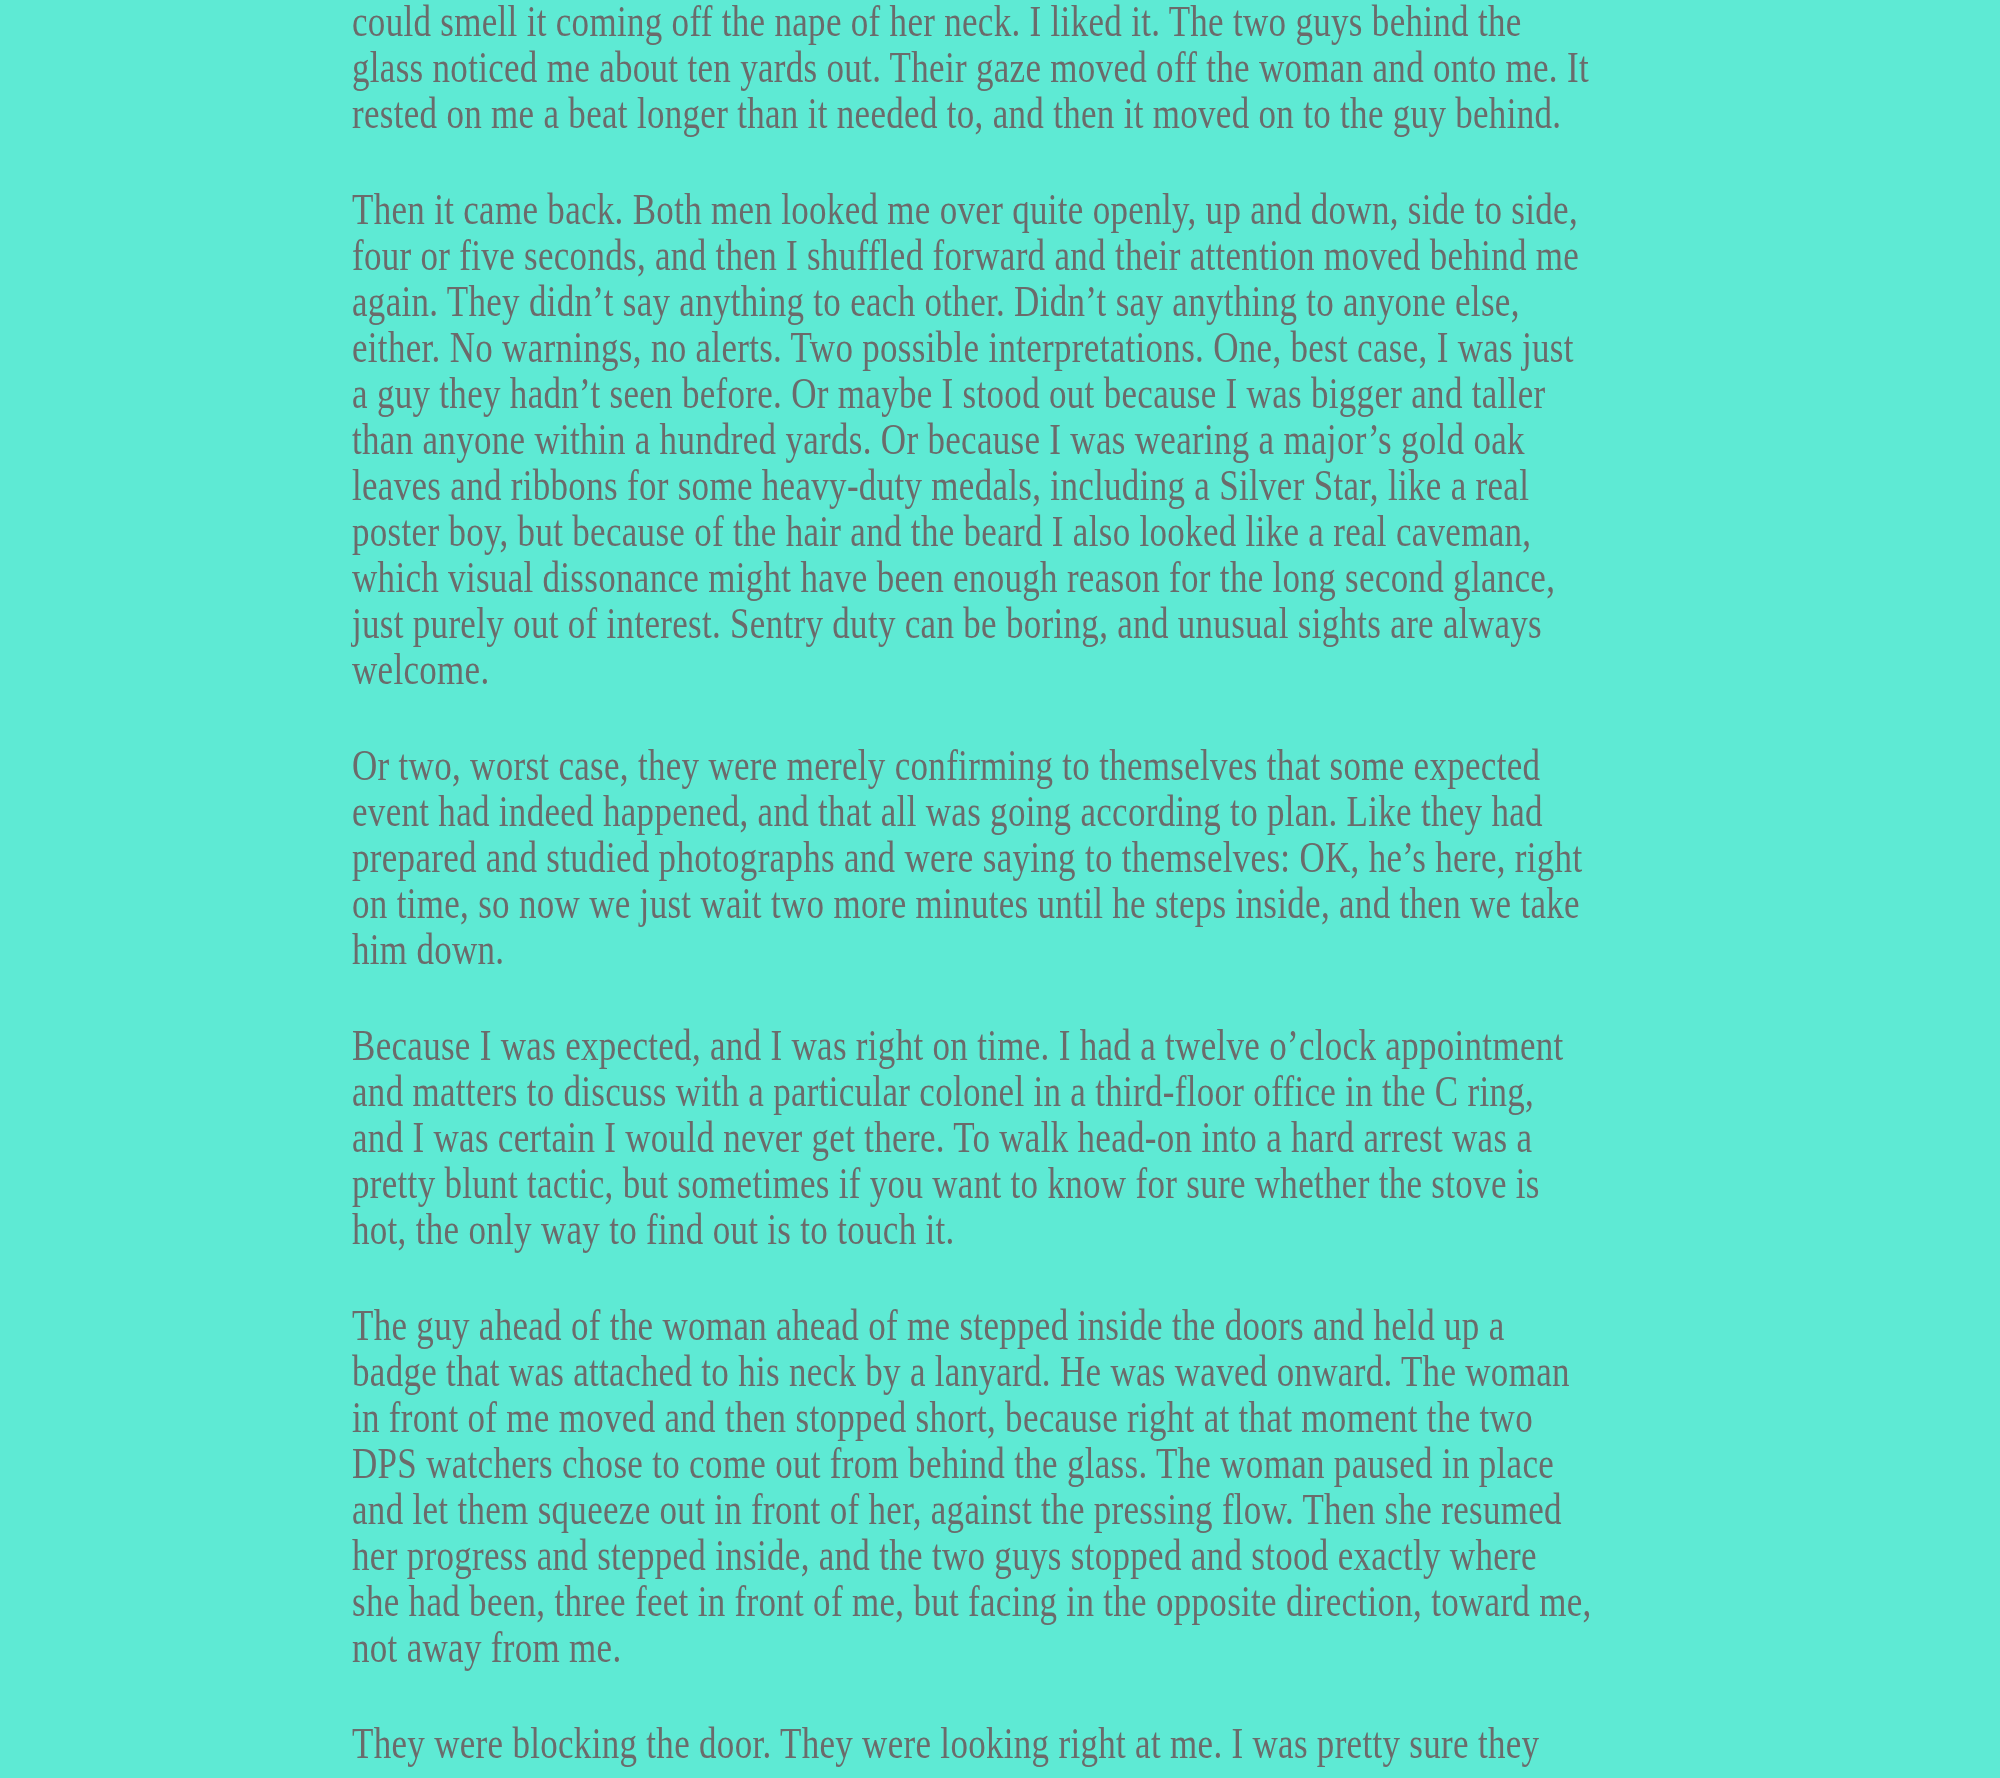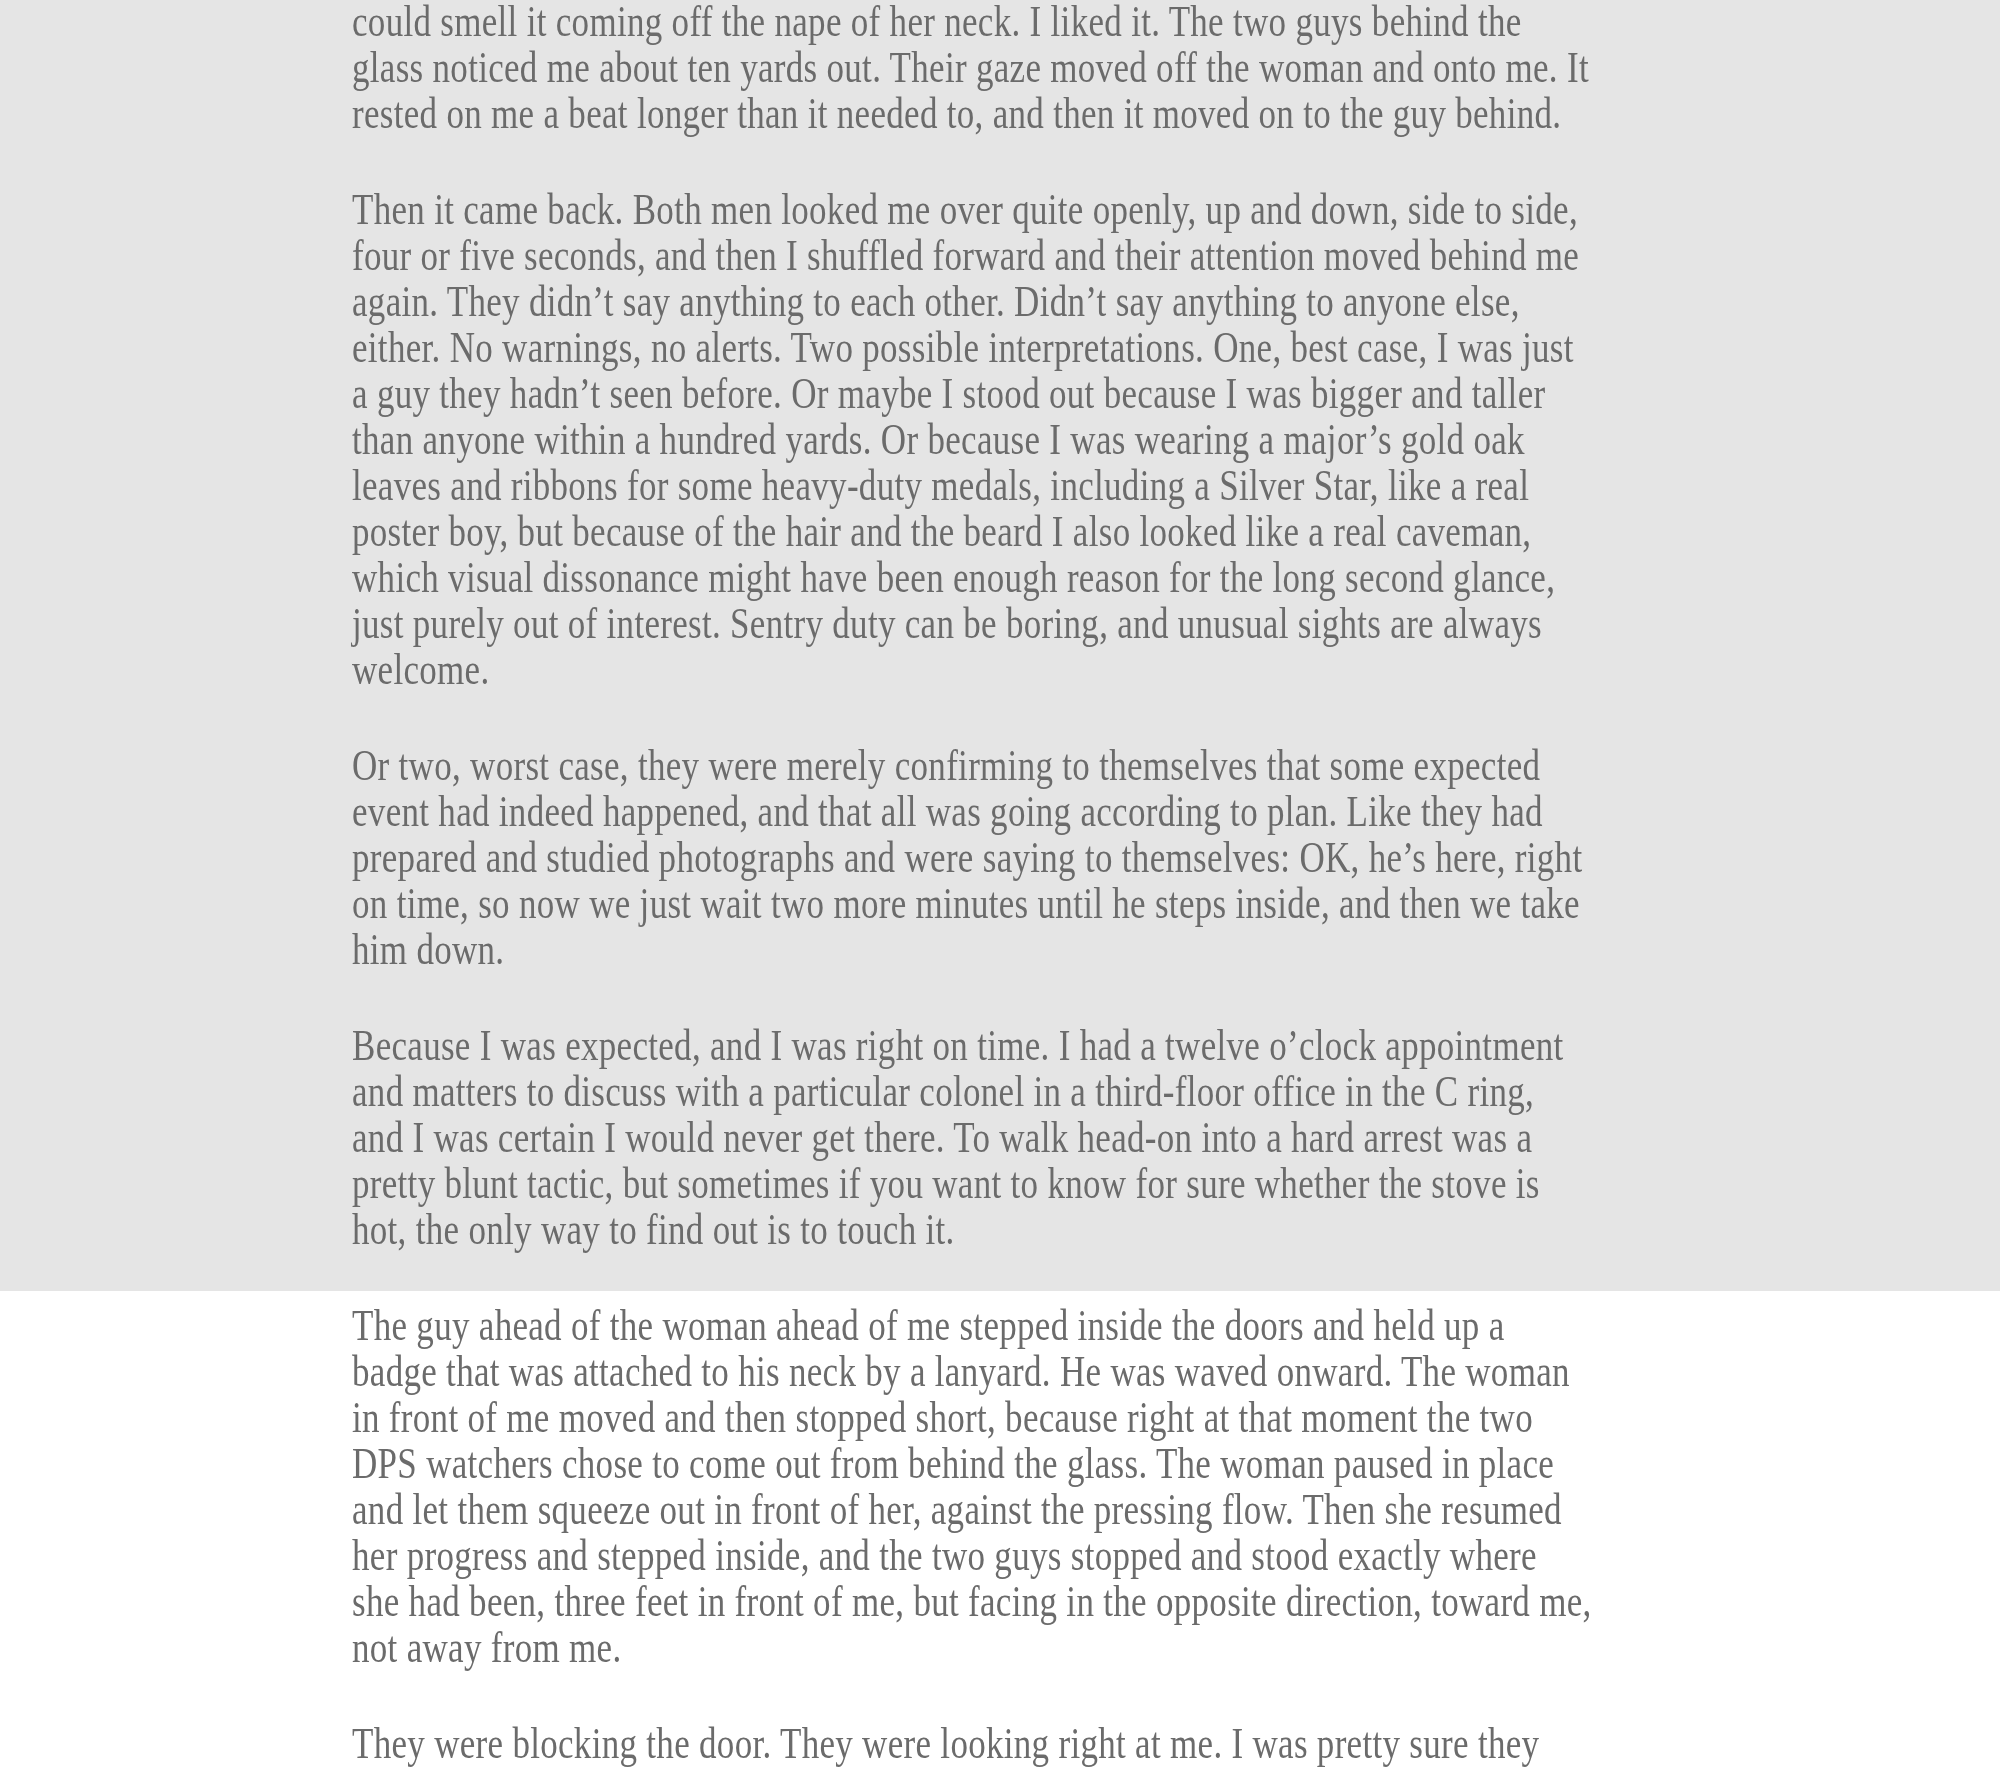--- a/index.html
+++ b/index.html
@@ -11,22 +11,22 @@
     height: 1778px;
     background: #ffffff;
     overflow: hidden;
     position: relative;
     font-family: "Liberation Serif", serif;
   }
   .page {
     position: absolute;
     left: 0; top: 0;
     width: 2000px;
-    height: 1291px;
-    background: #e5e5e5;
+    height: 1778px;
+    background: #5eead4;
   }
   .text-column {
     position: absolute;
     left: 352px;
     top: 0;
   }
   .para {
     margin: 0;
     padding: 0;
   }

